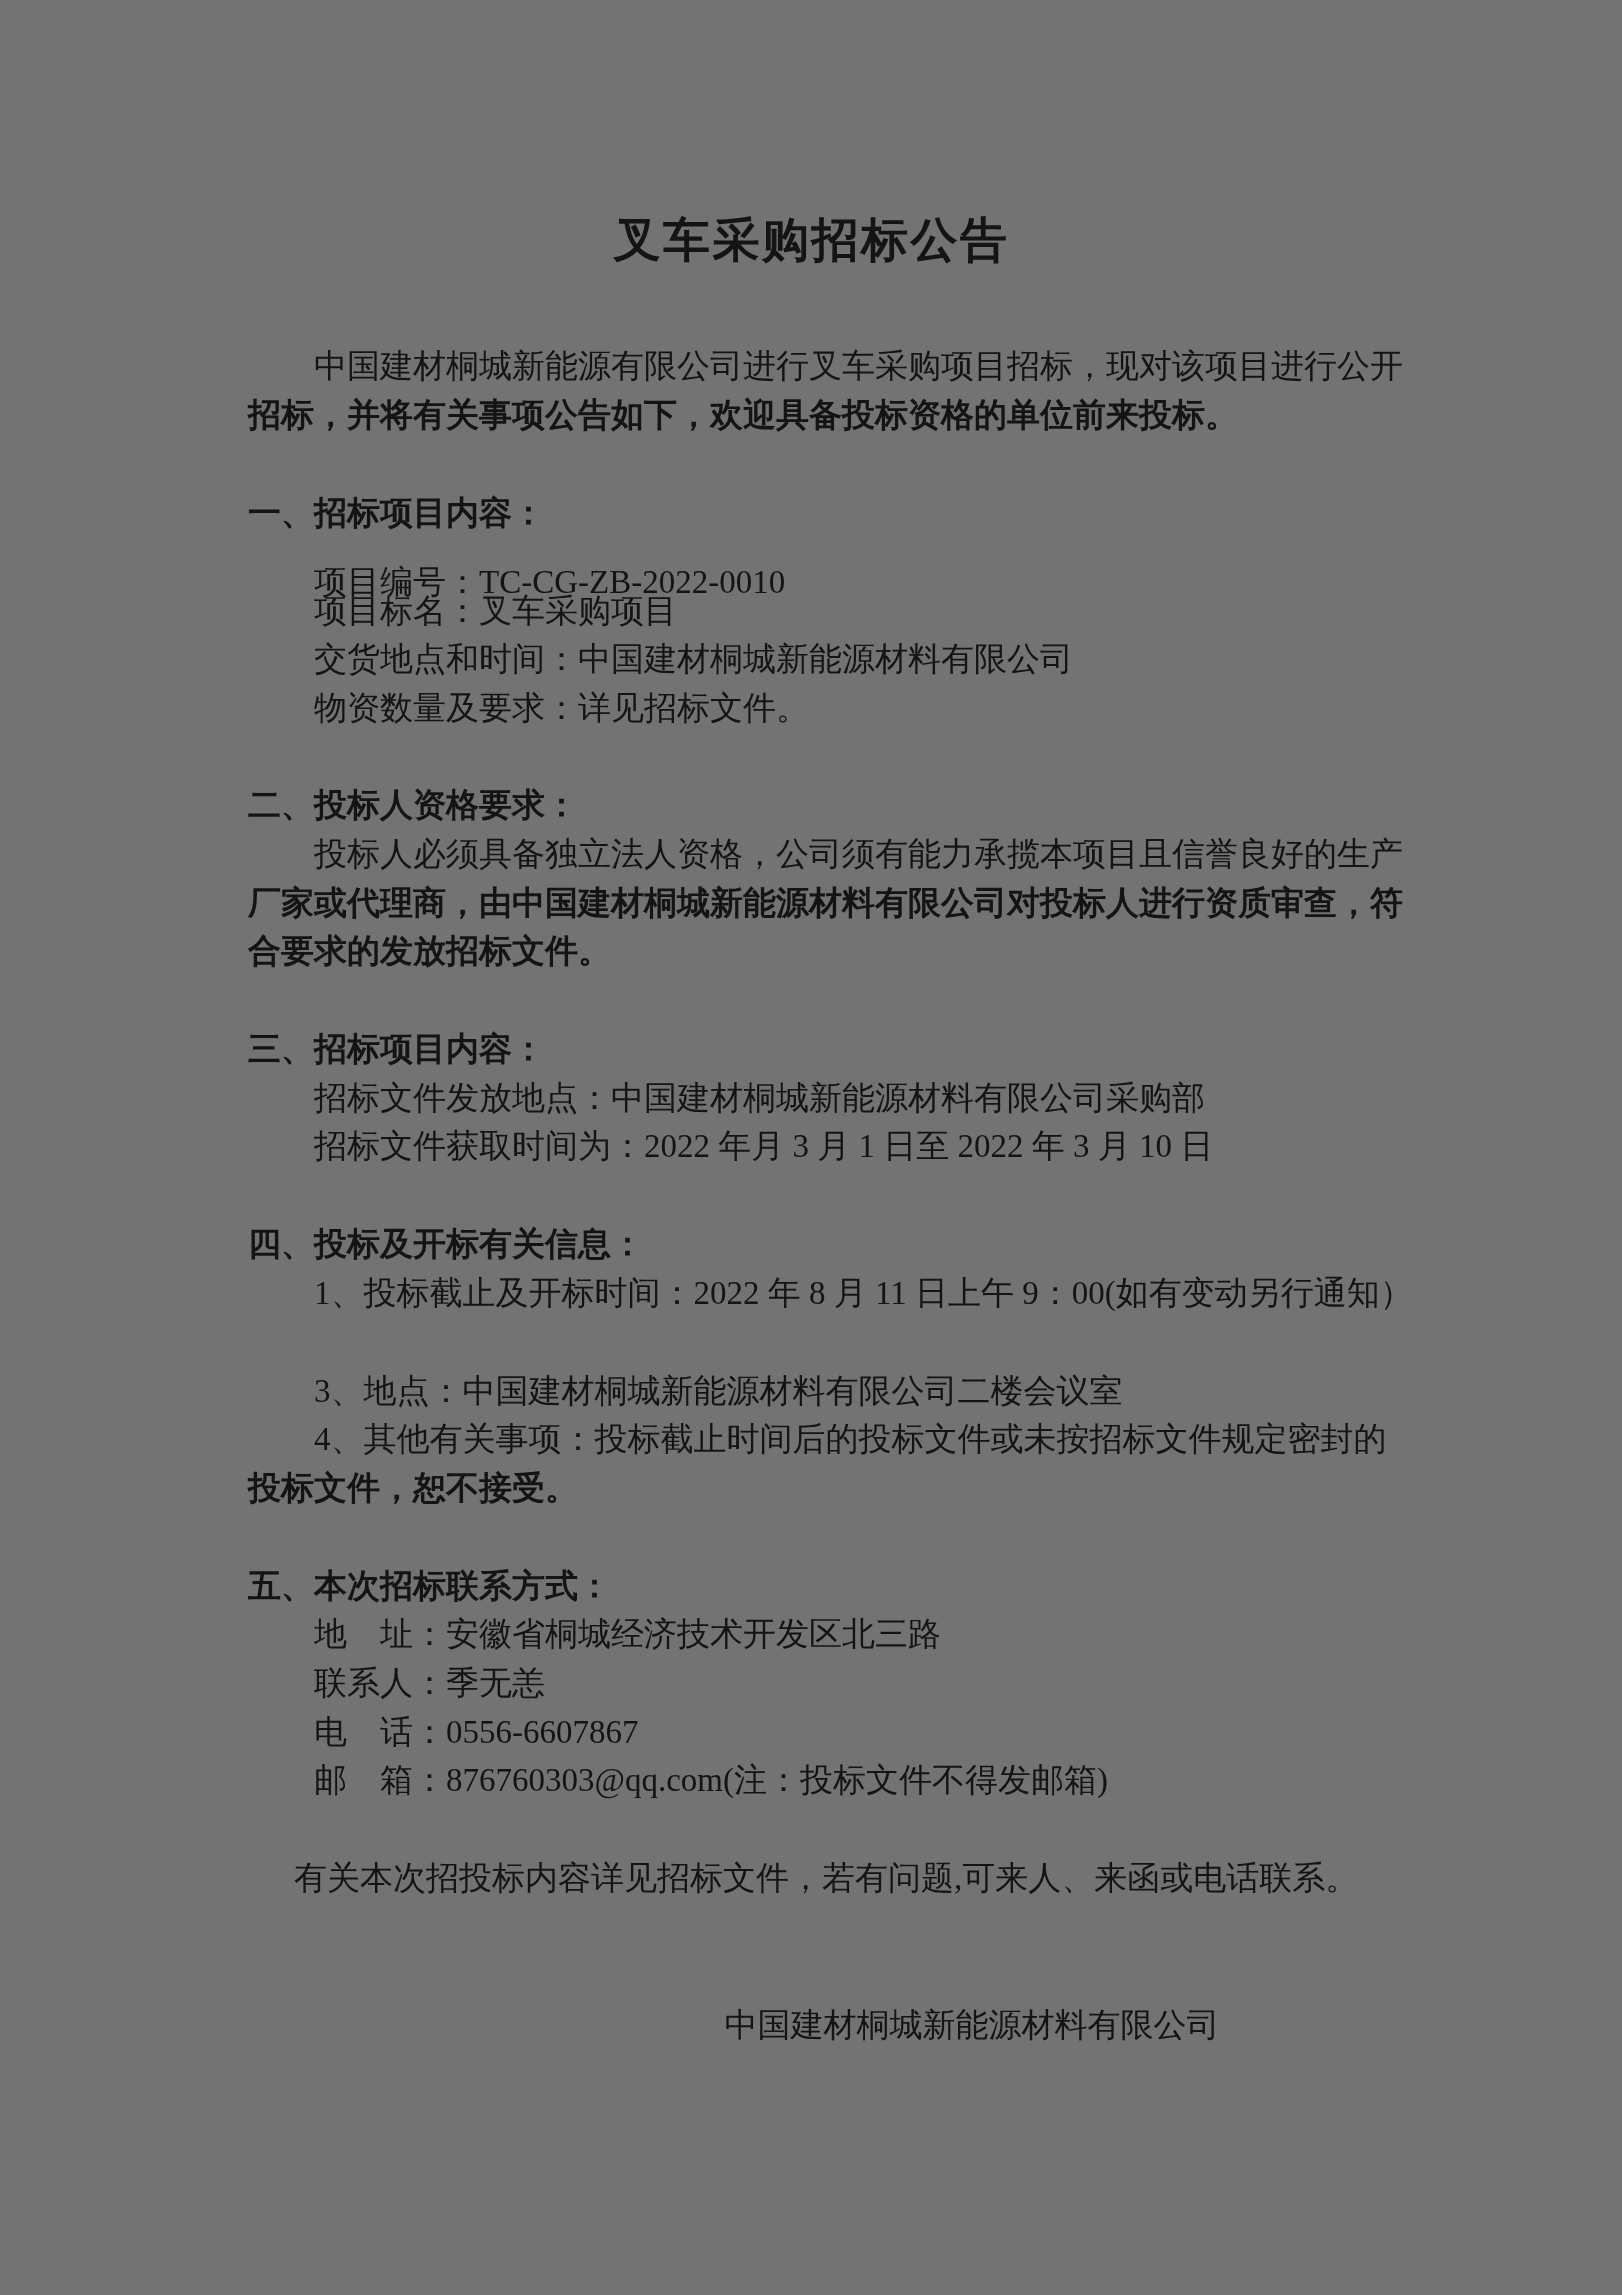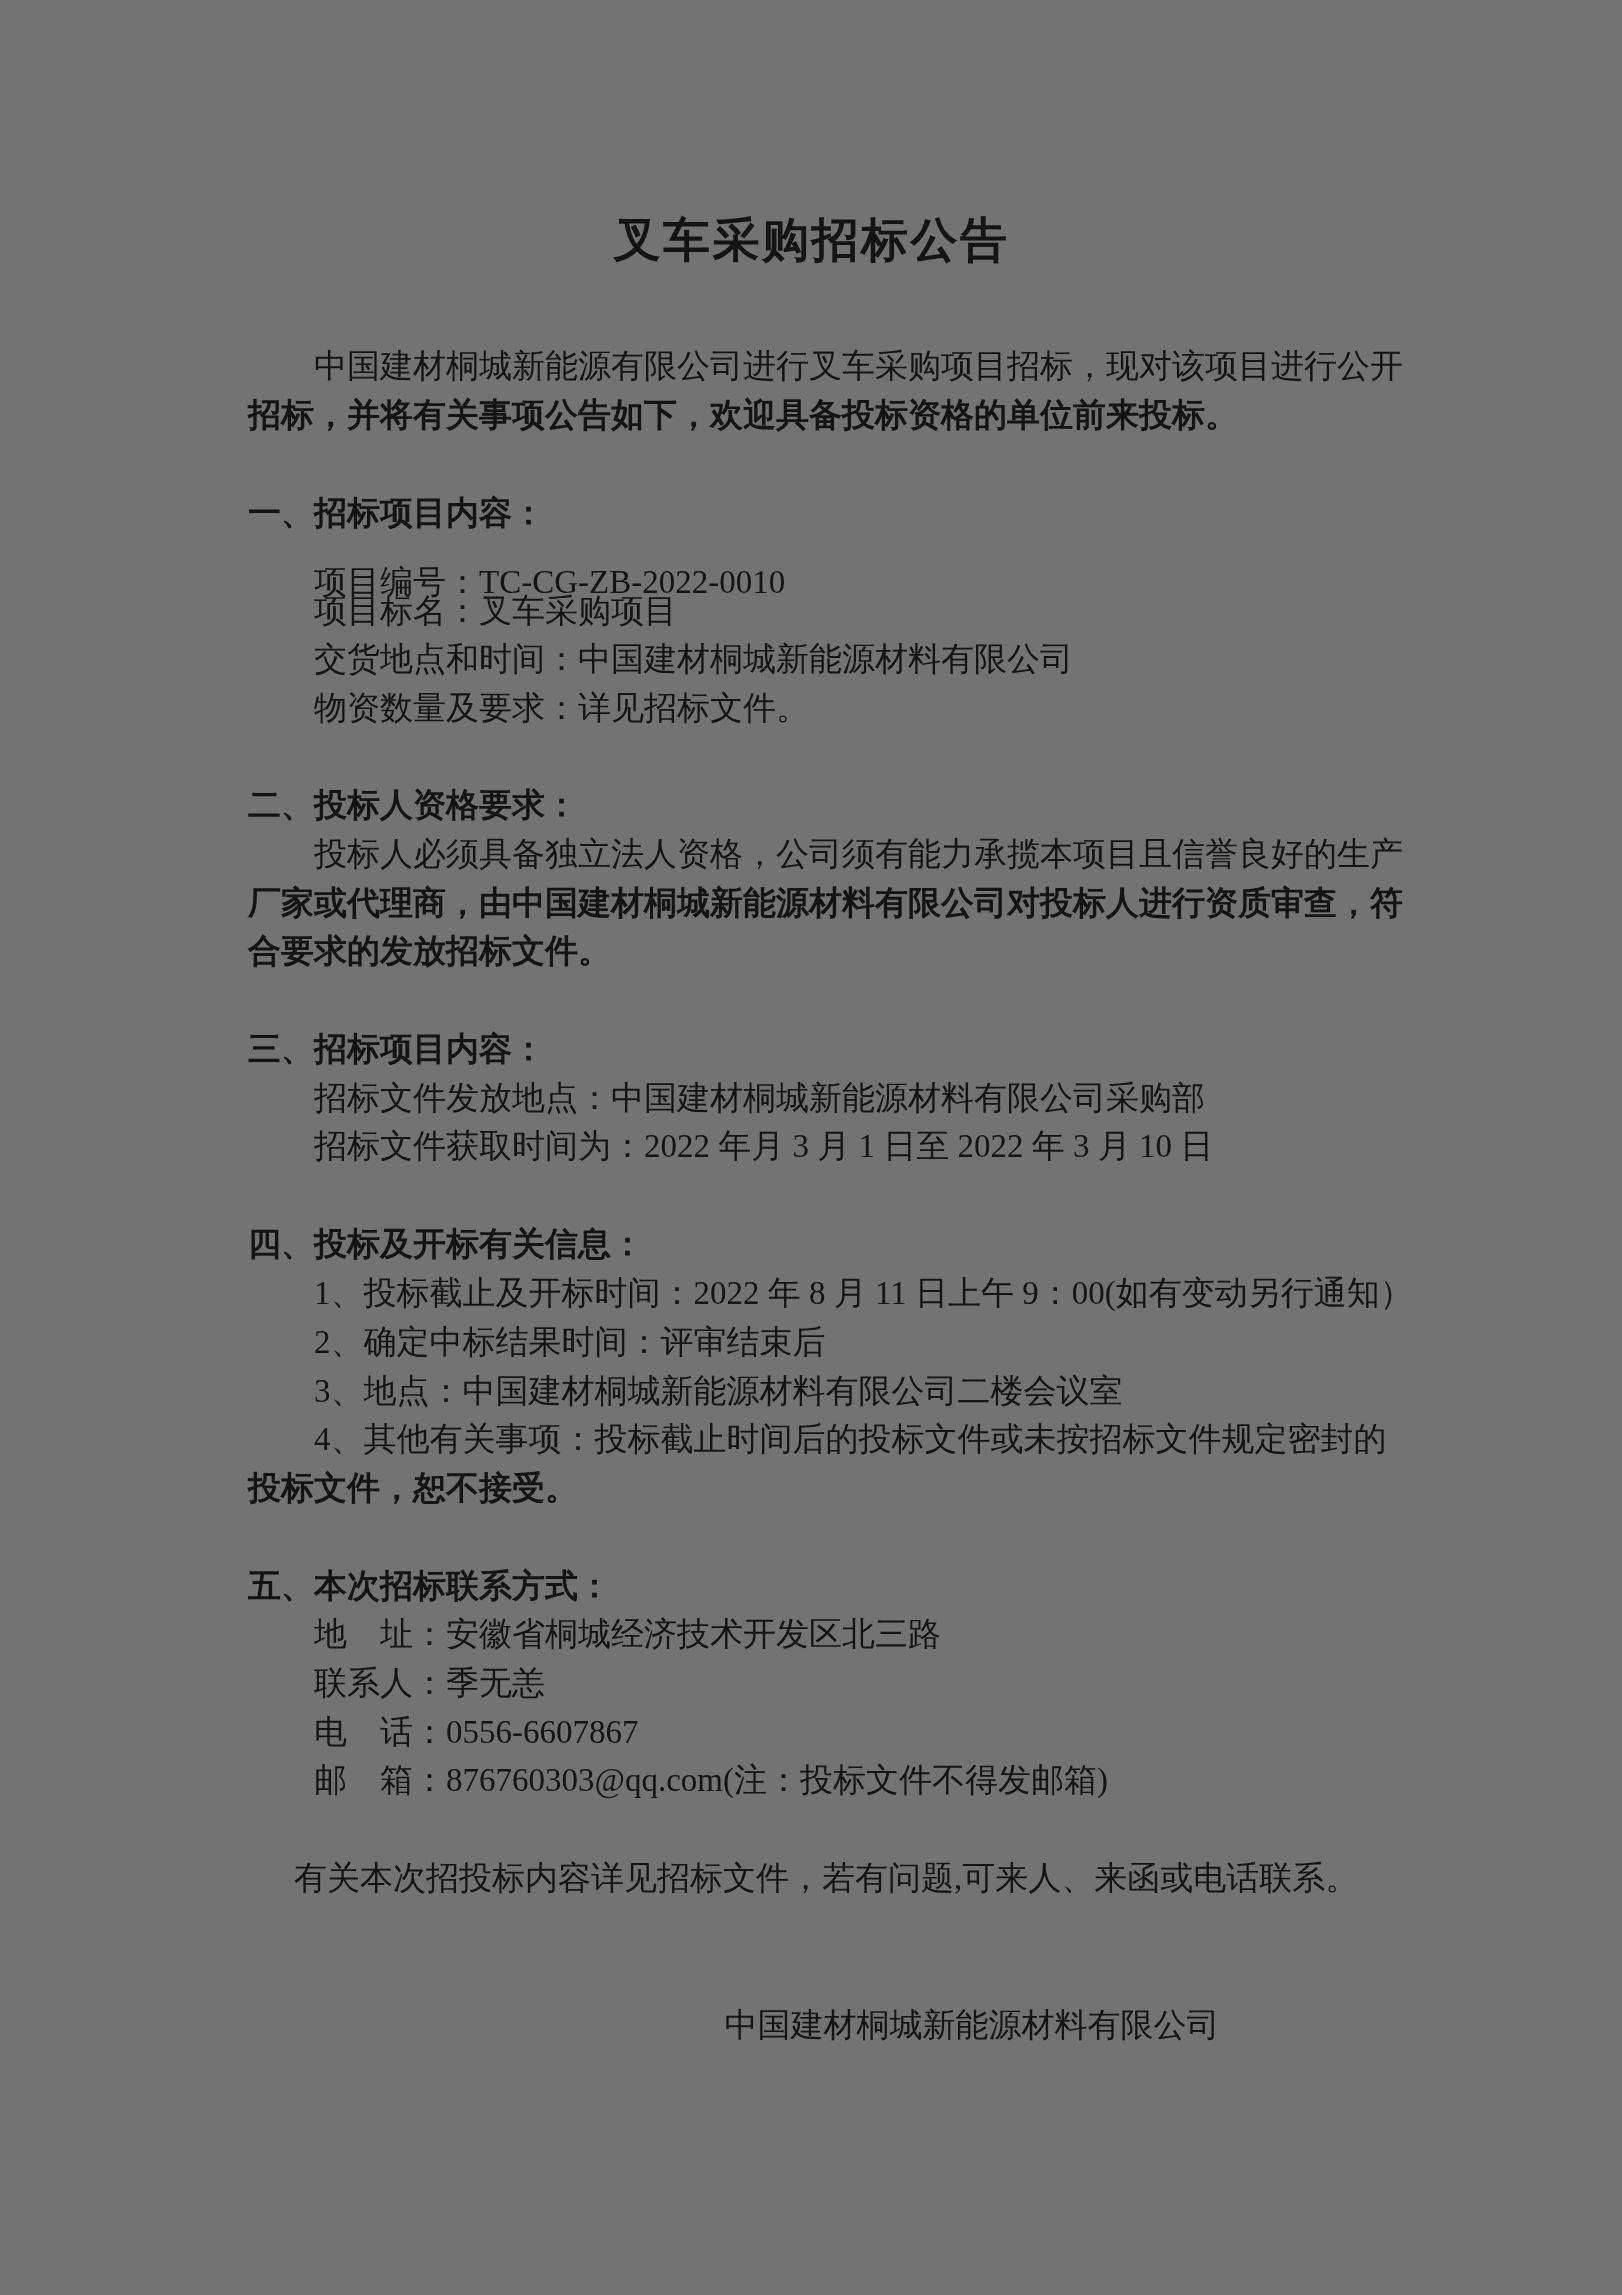--- a/index.html
+++ b/index.html
@@ -61,21 +61,20 @@
     <div class="line indent" style="top: 684px;">物资数量及要求：详见招标文件。</div>
     <div class="line flush" style="top: 781px; text-align: center;">二、投标人资格要求：</div>
     <div class="line indent" style="top: 830px;">投标人必须具备独立法人资格，公司须有能力承揽本项目且信誉良好的生产</div>
     <div class="line flush" style="top: 879px;">厂家或代理商，由中国建材桐城新能源材料有限公司对投标人进行资质审查，符</div>
     <div class="line flush" style="top: 927px;">合要求的发放招标文件。</div>
     <div class="line flush" style="top: 1025px;">三、招标项目内容：</div>
     <div class="line indent" style="top: 1074px;">招标文件发放地点：中国建材桐城新能源材料有限公司采购部</div>
     <div class="line indent" style="top: 1122px;">招标文件获取时间为：2022 年月 3 月 1 日至 2022 年 3 月 10 日</div>
     <div class="line flush" style="top: 1220px;">四、投标及开标有关信息：</div>
     <div class="line indent" style="top: 1269px;">1、投标截止及开标时间：2022 年 8 月 11 日上午 9：00(如有变动另行通知）</div>
-    <div class="line indent" style="top: 1318px;">2、确定中标结果时间：评审结束后</div>
     <div class="line indent" style="top: 1367px;">3、地点：中国建材桐城新能源材料有限公司二楼会议室</div>
     <div class="line indent" style="top: 1415px;">4、其他有关事项：投标截止时间后的投标文件或未按招标文件规定密封的</div>
     <div class="line flush" style="top: 1464px;">投标文件，恕不接受。</div>
     <div class="line flush" style="top: 1562px;">五、本次招标联系方式：</div>
     <div class="line indent" style="top: 1610px;">地　址：安徽省桐城经济技术开发区北三路</div>
     <div class="line indent" style="top: 1659px;">联系人：季无恙</div>
     <div class="line indent" style="top: 1708px;">电　话：0556-6607867</div>
     <div class="line indent" style="top: 1756px;">邮　箱：876760303@qq.com(注：投标文件不得发邮箱)</div>
     <div class="line indent-note" style="top: 1854px;">有关本次招投标内容详见招标文件，若有问题,可来人、来函或电话联系。</div>
     <div class="line center" style="top: 2001px;">中国建材桐城新能源材料有限公司</div>

